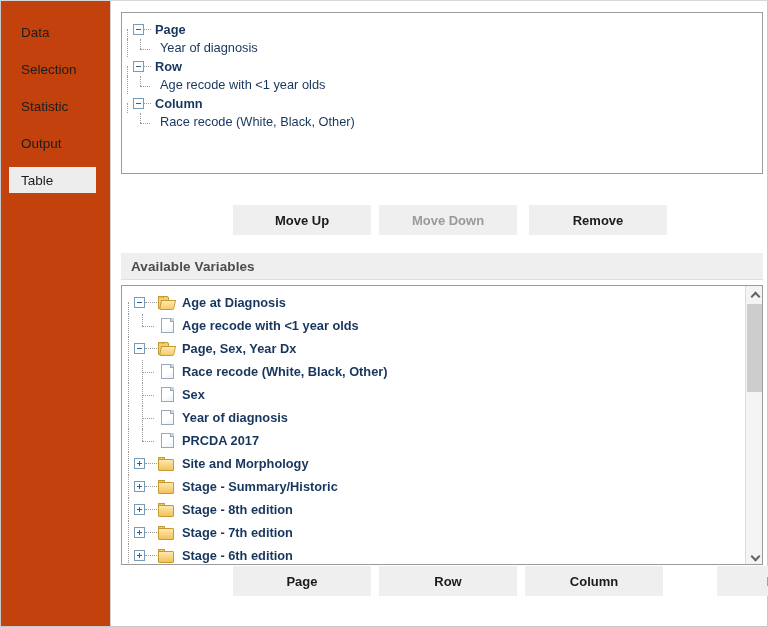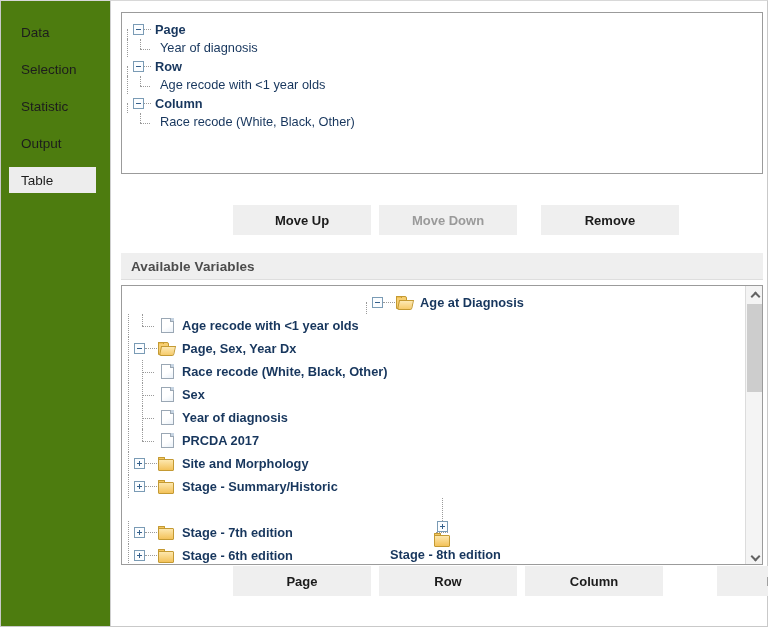--- a/index.html
+++ b/index.html
@@ -19,21 +19,21 @@
     background: #ffffff;
     border: 1px solid #c9c9c9;
     border-top: 1px solid #d8d8d8;
     display: flex;
   }
 
   
   #sidebar {
     width: 110px;
     flex: 0 0 110px;
-    background: #4d7c0f;
+    background: #c2410c;
     border-right: 1px solid #cfcfcf;
     padding-top: 18px;
   }
   .nav-item {
     height: 26px;
     margin: 0 14px 0 8px;
     display: flex;
     align-items: center;
     padding-left: 12px;
     font-size: 13.5px;
@@ -351,32 +351,32 @@
         </div>
       </div>
     </div>
 
     <div class="btn" style="left:122px; top:204px; width:138px;">
       <span>Move Up</span>
     </div>
     <div class="btn disabled" style="left:268px; top:204px; width:138px;">
       <span>Move Down</span>
     </div>
-    <div class="btn" style="left:430px; top:204px; width:138px;">
+    <div class="btn" style="left:418px; top:204px; width:138px;">
       <span>Remove</span>
     </div>
 
     <div class="group" style="top:252px; height:312px;">
       <div class="group-header">
         <span>Available Variables</span>
       </div>
       <div class="tree-box" style="height:280px; margin-top:5px;">
         <div class="tree-inner" style="padding-top:5px;">
 
-          <div class="tnode" style="height:23px;justify-content:center;">
+          <div class="tnode" style="height:23px;">
             <span class="ind" style="width:12px; height:23px;">
               <span class="vline" style="left:6px; top:11px;"></span>
             </span>
             <span class="expander"></span>
             <span class="dash-h" style="width:12px;"></span>
             <span class="ico folder-open">
               <span class="back"></span>
                 <span class="tabtop"></span>
                 <span class="front"></span>
             </span>
@@ -491,21 +491,21 @@
             </span>
             <span class="expander plus"></span>
             <span class="dash-h" style="width:12px;"></span>
             <span class="ico folder-closed">
               <span class="tabtop"></span>
                 <span class="body"></span>
             </span>
             <span class="tlabel bold" style="padding-left:7px;">Stage - Summary/Historic</span>
           </div>
 
-          <div class="tnode" style="height:23px;flex-direction:column;">
+          <div class="tnode" style="height:23px;">
             <span class="ind" style="width:12px; height:23px;">
               <span class="vline" style="left:6px;"></span>
             </span>
             <span class="expander plus"></span>
             <span class="dash-h" style="width:12px;"></span>
             <span class="ico folder-closed">
               <span class="tabtop"></span>
                 <span class="body"></span>
             </span>
             <span class="tlabel bold" style="padding-left:7px;">Stage - 8th edition</span>

